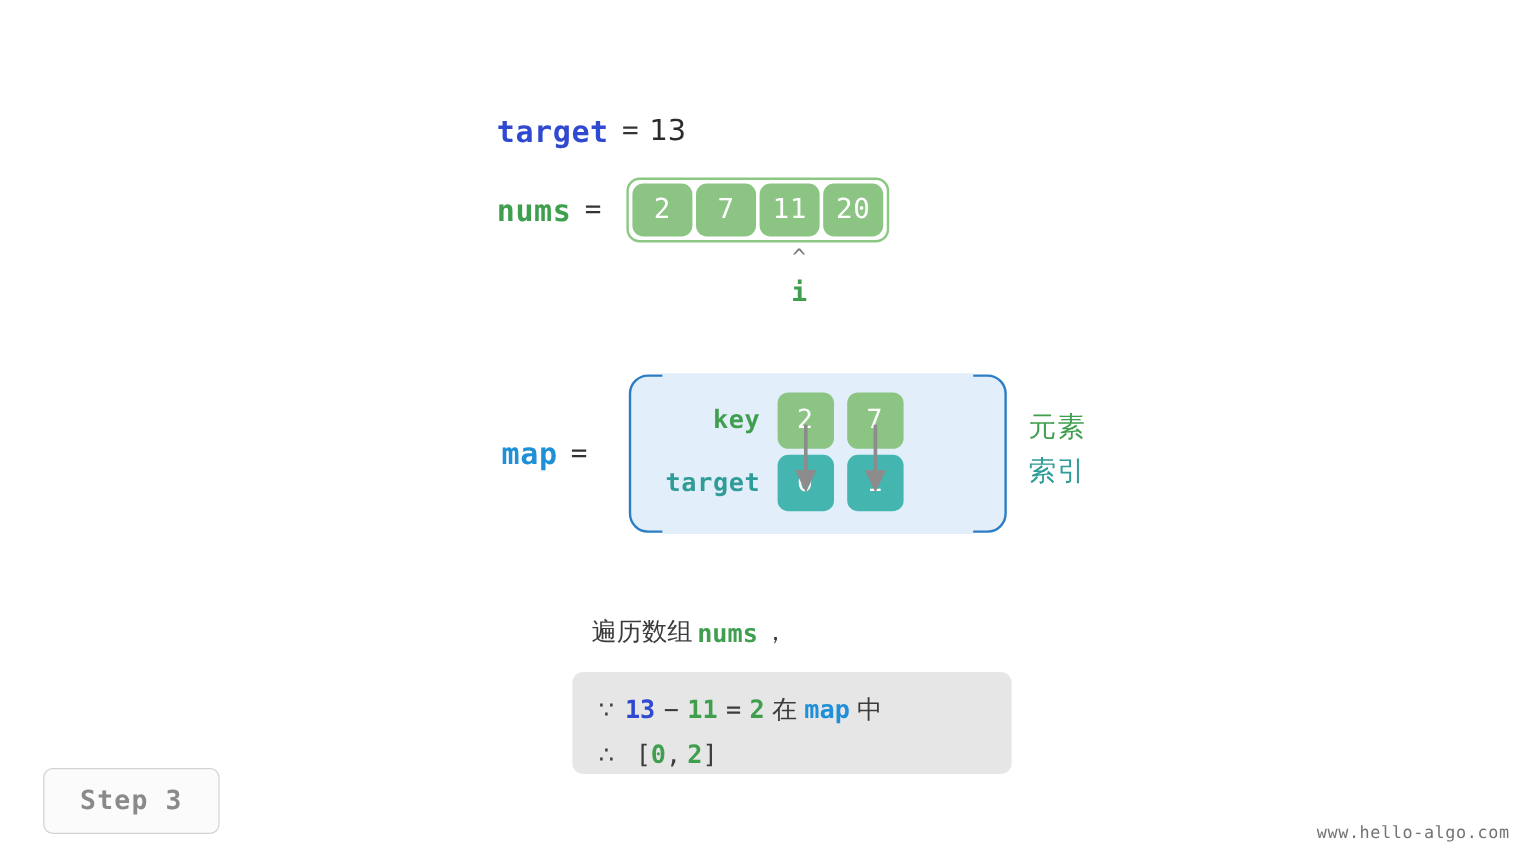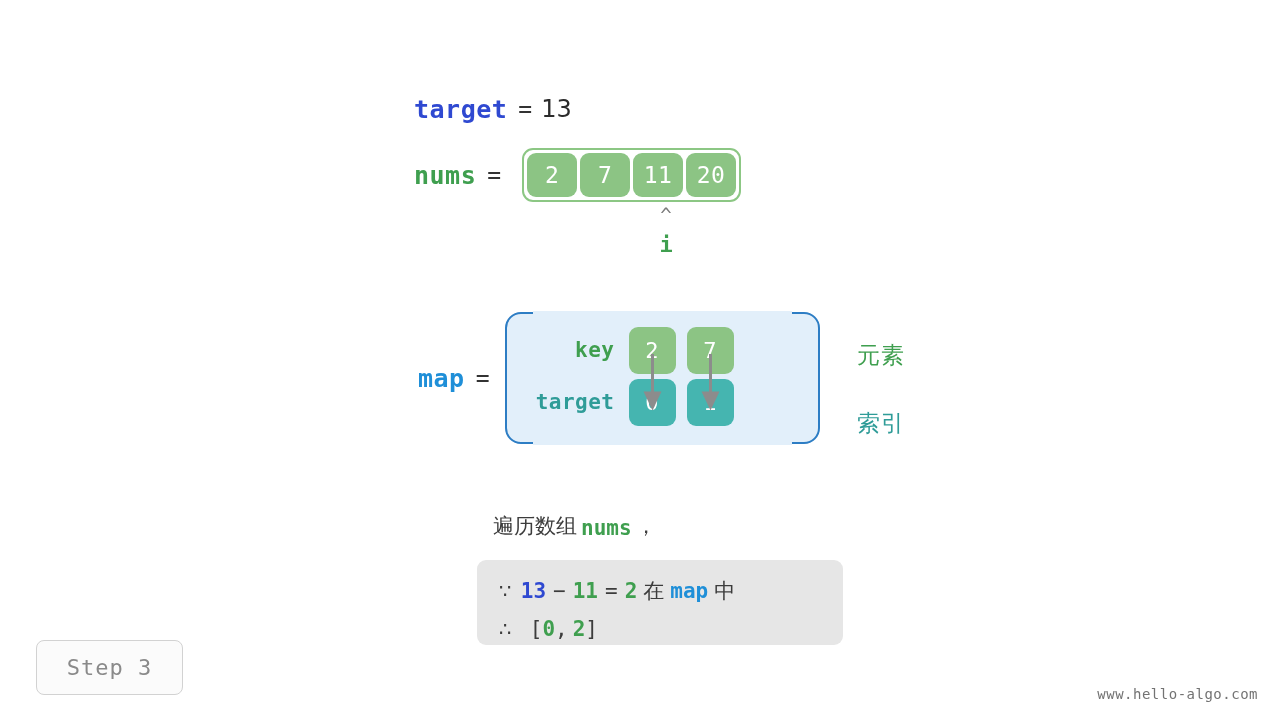--- a/index.html
+++ b/index.html
@@ -132,21 +132,21 @@
     color: #1f8fd8;
     letter-spacing: 0.5px;
   }
   #map-row .eq {
     font-family: "DejaVu Sans Mono", monospace;
     font-size: 23px;
     color: #333333;
     padding: 0 10px 0 11px;
   }
   #map-box {
-    margin-left: 5px;
+    margin-left: 24px;
     width: 311px;
     height: 128px;
     background: #e2effa;
     border: 2px solid #2d7dc4;
     border-radius: 16px;
     position: relative;
   }
   
   #map-box::before,
   #map-box::after {
@@ -220,21 +220,21 @@
   }
   .legend-item {
     position: absolute;
     left: 0;
     font-family: "DejaVu Sans", sans-serif;
     font-size: 23px;
     font-weight: normal;
     letter-spacing: 1px;
   }
   #legend-element { top: 28px; color: #3f9f4f; }
-  #legend-index   { top: 96px; color: #2f9c98; }
+  #legend-index   { top: 65px; color: #2f9c98; }
 
   
   #desc-line {
     position: absolute;
     left: 493px;
     top: 512px;
     font-size: 21px;
     color: #3c3c3c;
     white-space: pre;
     display: flex;
@@ -324,21 +324,21 @@
     border: 1px solid #d2d2d2;
     border-radius: 8px;
     background: #fbfbfb;
     display: flex;
     align-items: center;
     justify-content: center;
   }
   #step-badge-label {
     font-family: "DejaVu Sans Mono", monospace;
     font-size: 22px;
-    font-weight: normal;
+    font-weight: bold;
     color: #8a8a8a;
     letter-spacing: 1px;
   }
 
   
   #watermark {
     position: absolute;
     right: 22px;
     bottom: 18px;
     font-family: "DejaVu Sans Mono", monospace;

